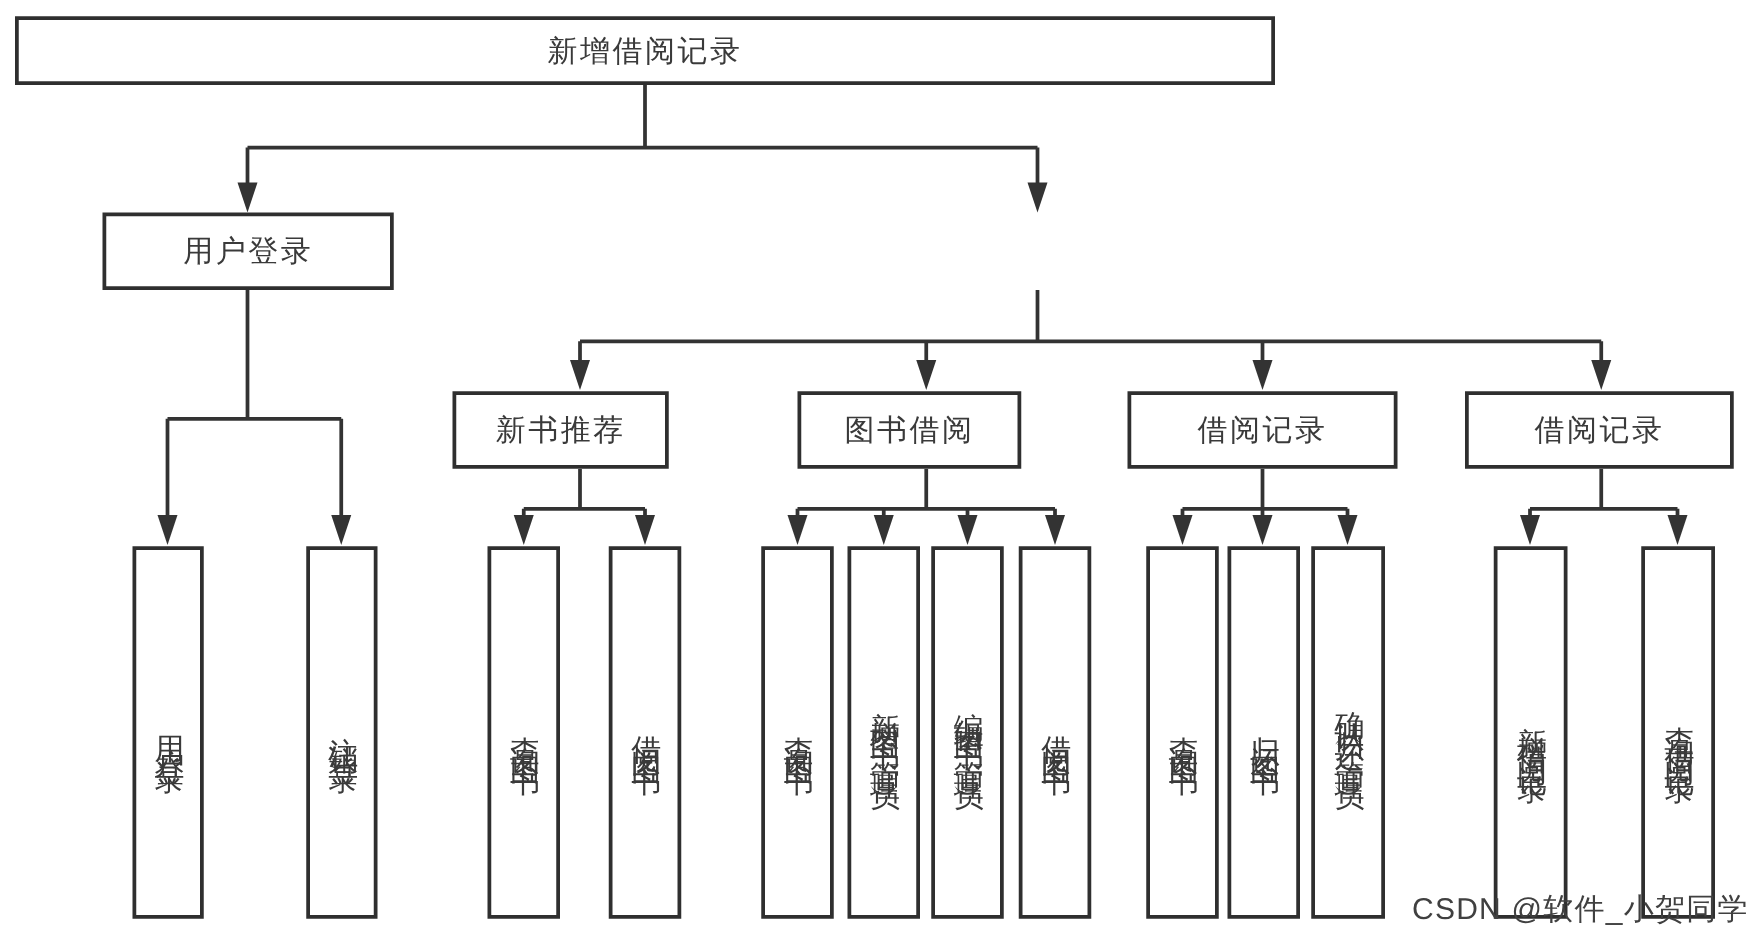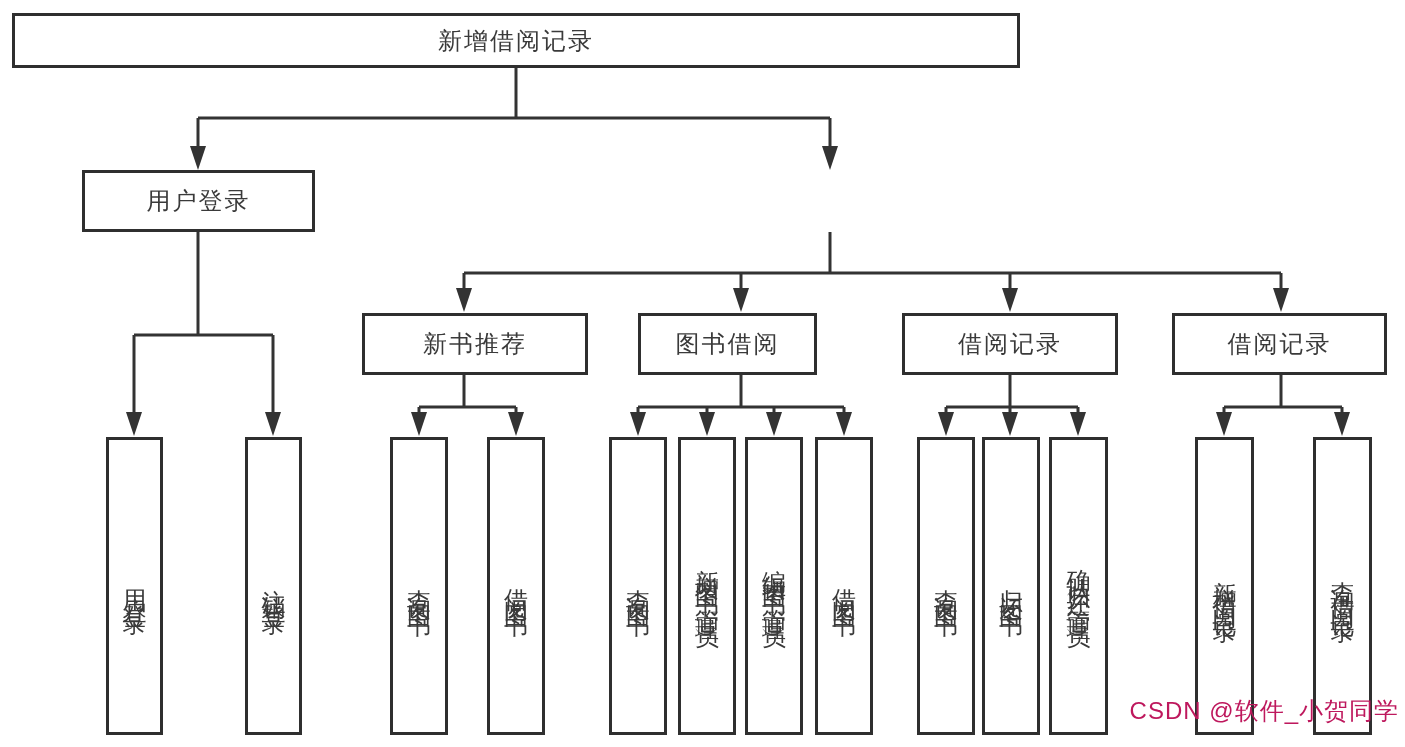--- a/index.html
+++ b/index.html
@@ -40,23 +40,23 @@
   .vbox {
     writing-mode: vertical-rl;
     font-size: 24px;
     letter-spacing: 8px;
     line-height: 1;
     white-space: nowrap;
   }
   .watermark {
     position: absolute;
     right: 6px;
-    bottom: 20px;
+    bottom: 4px;
     font-size: 24px;
-    color: #be185d;
+    color: #404040;
     letter-spacing: 1px;
     z-index: 2;
     white-space: nowrap;
   }
 </style>
 </head>
 <body>
 
 <div class="canvas">
 
@@ -127,21 +127,21 @@
       <polygon points="1070,412 1086,412 1078,436"></polygon>
       <polygon points="1216,412 1232,412 1224,436"></polygon>
       <polygon points="1334,412 1350,412 1342,436"></polygon>
     </g>
   </svg>
 
   <div class="box hbox" style="left:12px; top:13px; width:1008px; height:55px;">新增借阅记录</div>
 
   <div class="box hbox" style="left:82px; top:170px; width:233px; height:62px;">用户登录</div>
 
-  <div class="box hbox" style="left:362px; top:313px; width:226px; height:62px;">新书推荐</div>
+  <div class="box hbox" style="left:362px; top:313px; width:173px; height:62px;">新书推荐</div>
   <div class="box hbox" style="left:638px; top:313px; width:179px; height:62px;">图书借阅</div>
   <div class="box hbox" style="left:902px; top:313px; width:216px; height:62px;">借阅记录</div>
   <div class="box hbox" style="left:1172px; top:313px; width:215px; height:62px;">借阅记录</div>
 
   <div class="box vbox" style="left:106px; top:437px; width:57px; height:298px;">用户登录</div>
   <div class="box vbox" style="left:245px; top:437px; width:57px; height:298px;">注销登录</div>
 
   <div class="box vbox" style="left:390px; top:437px; width:58px; height:298px;">查询图书</div>
   <div class="box vbox" style="left:487px; top:437px; width:58px; height:298px;">借阅图书</div>
 

